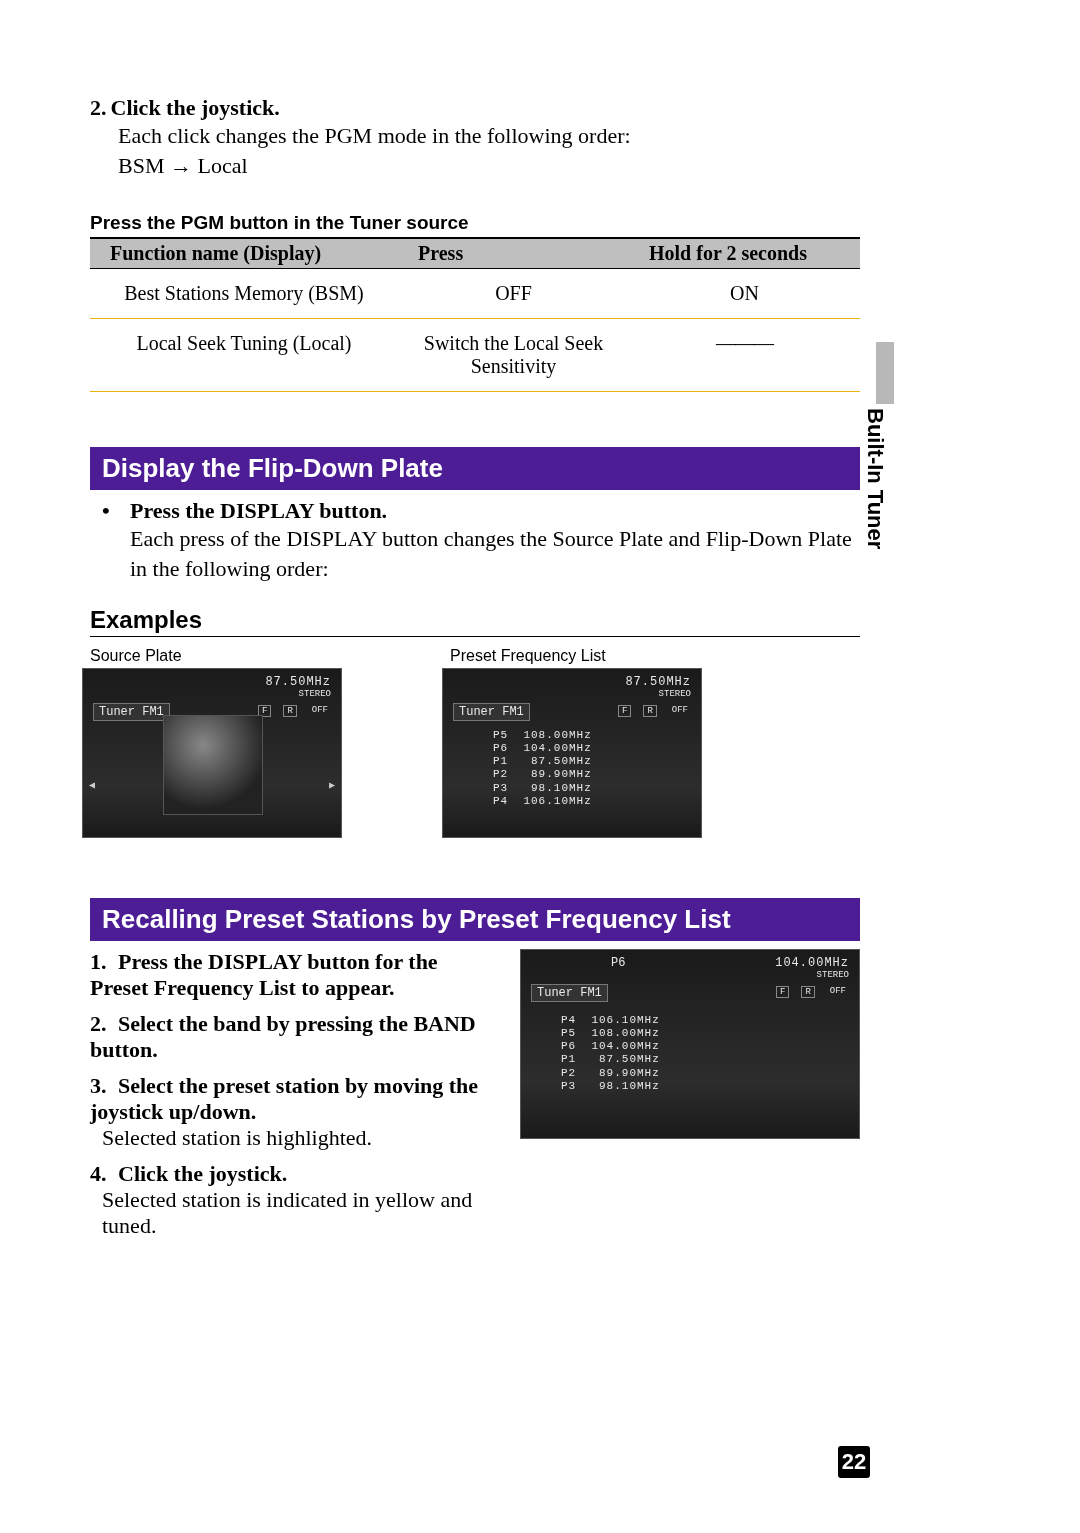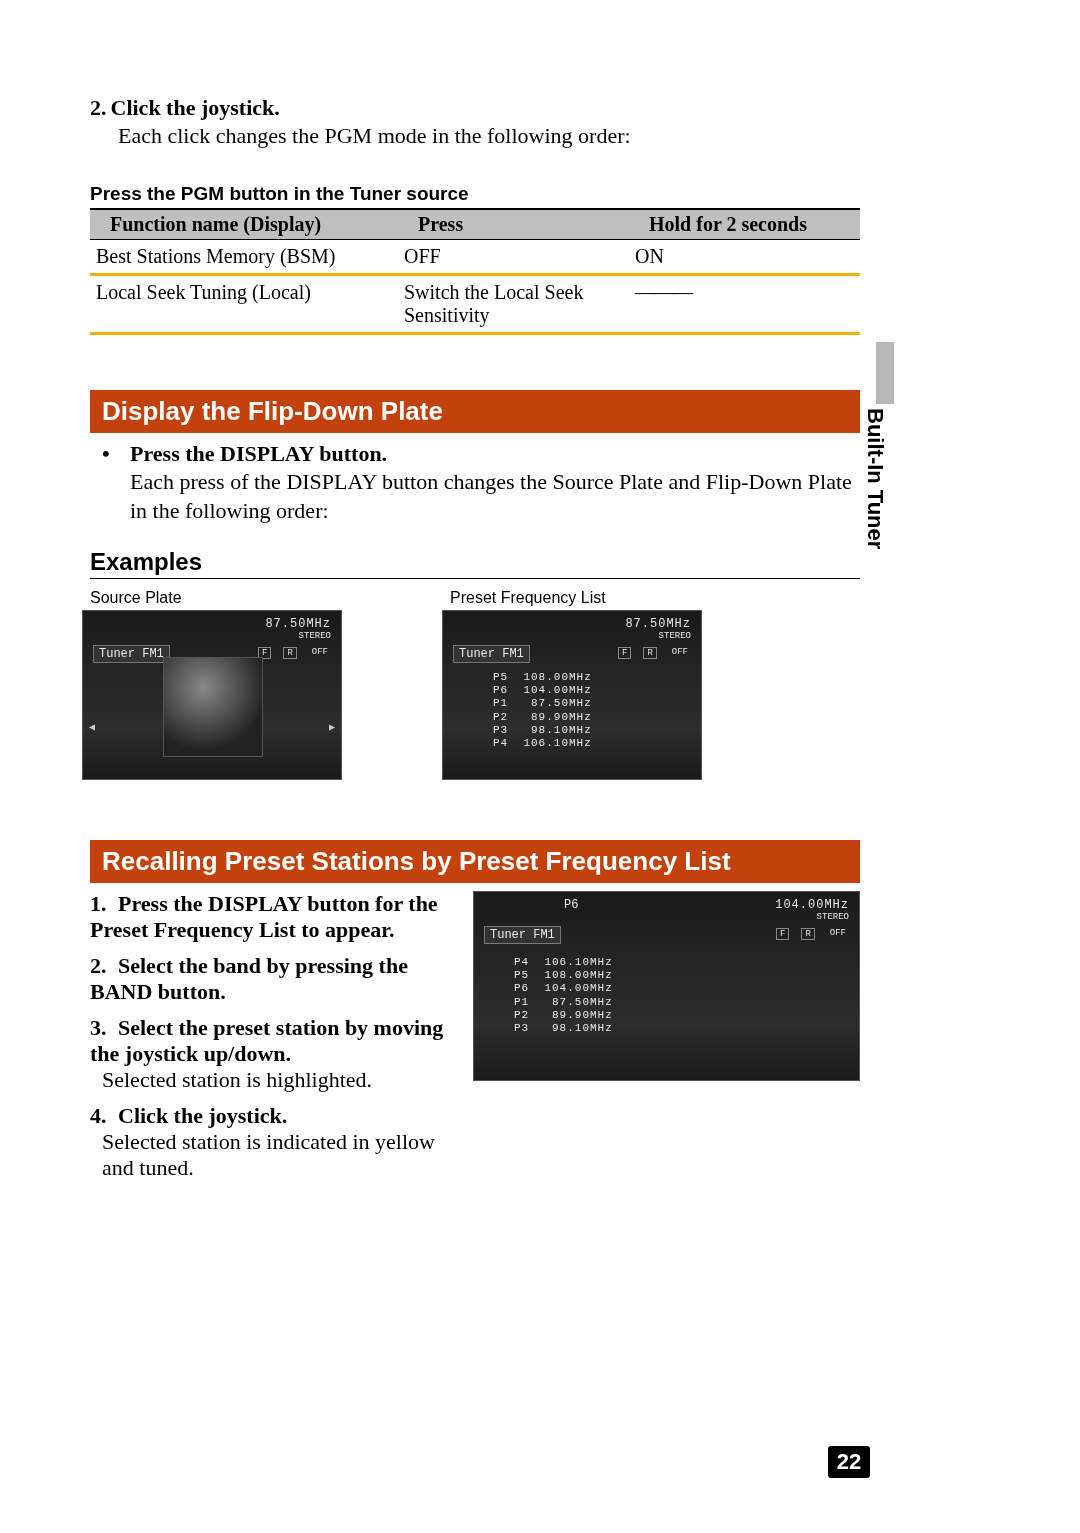--- a/index.html
+++ b/index.html
@@ -32,21 +32,21 @@
   }
   .page-number {
     position: absolute;
     right: 210px;
     bottom: 55px;
     background: #000;
     color: #fff;
     font-family: Arial, Helvetica, sans-serif;
     font-weight: bold;
     font-size: 22px;
-    width: 42px;
+    width: 32px;
     height: 32px;
     text-align: center;
     border-radius: 3px;
     line-height: 32px;
   }
   .step { margin-bottom: 6px; }
   .step-num { font-weight: bold; font-size: 22px; margin-left: 0; }
   .step-title { font-weight: bold; font-size: 22px; }
   .step-body { font-size: 22px; margin-left: 28px; line-height: 1.35; }
   .arrow { font-family: Arial, sans-serif; font-weight: bold; }
@@ -61,27 +61,28 @@
   table { width: 100%; border-collapse: collapse; font-size: 20px; }
   thead th {
     text-align: left;
     background: #bfbfbf;
     font-weight: bold;
     padding: 3px 20px;
     border-bottom: 1px solid #000;
     font-family: "Times New Roman", serif;
   }
   tbody td {
-    padding: 5px 6px;
-    border-bottom: 3px solid #eab308;
+    padding: 13px 6px;
+    border-bottom: 1px solid #eab308;
     vertical-align: top;
     font-family: "Times New Roman", serif;
+    text-align: center;
   }
   .section-bar {
-    background: #c2410c;
+    background: #4c1d95;
     color: #fff;
     font-family: Arial, Helvetica, sans-serif;
     font-weight: bold;
     font-size: 26px;
     padding: 6px 12px;
     margin-top: 55px;
   }
   .bullet-row { display: flex; margin-top: 8px; }
   .bullet-dot { font-size: 22px; font-weight: bold; width: 28px; margin-left: 12px; }
   .bullet-title { font-size: 22px; font-weight: bold; }
@@ -124,34 +125,39 @@
   .screen .arrow-l { position: absolute; left: 6px; top: 110px; font-size: 10px; color: #ccc; }
   .screen .arrow-r { position: absolute; right: 6px; top: 110px; font-size: 10px; color: #ccc; }
   .screen .p6 { position: absolute; top: 6px; left: 90px; font-size: 12px; }
   .recall-row { display: flex; gap: 24px; margin-top: 8px; align-items: flex-start; }
   .recall-text { flex: 1; }
   ol.recall { list-style: none; }
   ol.recall li { margin-bottom: 10px; }
   .li-num { font-weight: bold; font-size: 22px; display: inline-block; width: 28px; vertical-align: top; }
   .li-title { font-weight: bold; font-size: 22px; display: inline; }
   .li-body { font-size: 22px; margin-left: 12px; display: block; }
-  .screen3 { width: 387px; height: 190px; flex-shrink: 0; }
+  .screen3 { width: 340px; height: 190px; flex-shrink: 0; }
   .dash-long { letter-spacing: -1px; }
 </style>
 </head>
 <body>
 
 <div class="sidebar-gray"></div>
 <div class="sidebar-tab">Built-In Tuner</div>
 <div class="page-number">22</div>
 
 <div class="step">
   <span class="step-num">2.</span>
   <span class="step-title">Click the joystick.</span>
   <div class="step-body">Each click changes the PGM mode in the following order:</div>
+  <div class="step-body">
+    <span>BSM</span>
+    <span class="arrow">→</span>
+    <span>Local</span>
+  </div>
 </div>
 
 <div class="table-caption">Press the PGM button in the Tuner source</div>
 <table>
   <colgroup>
       <col style="width:40%">
       <col style="width:30%">
       <col style="width:30%">
     </colgroup>
   <thead>

